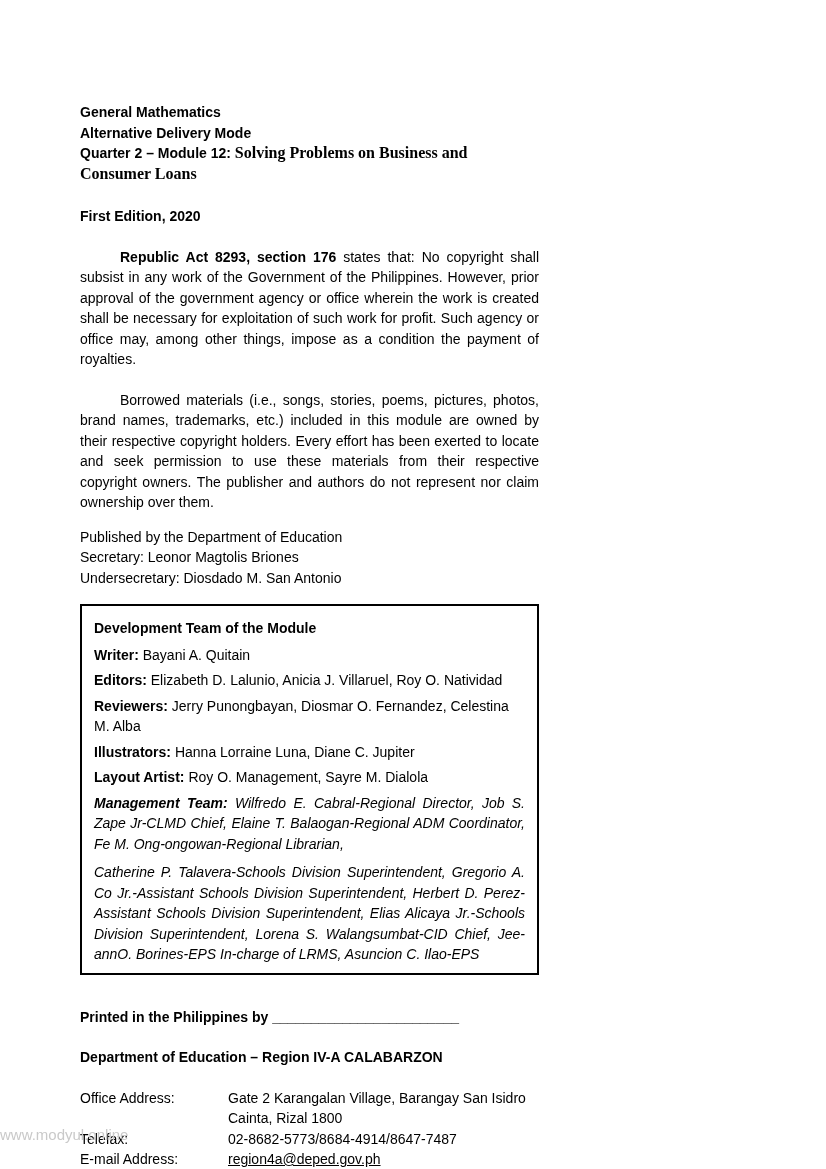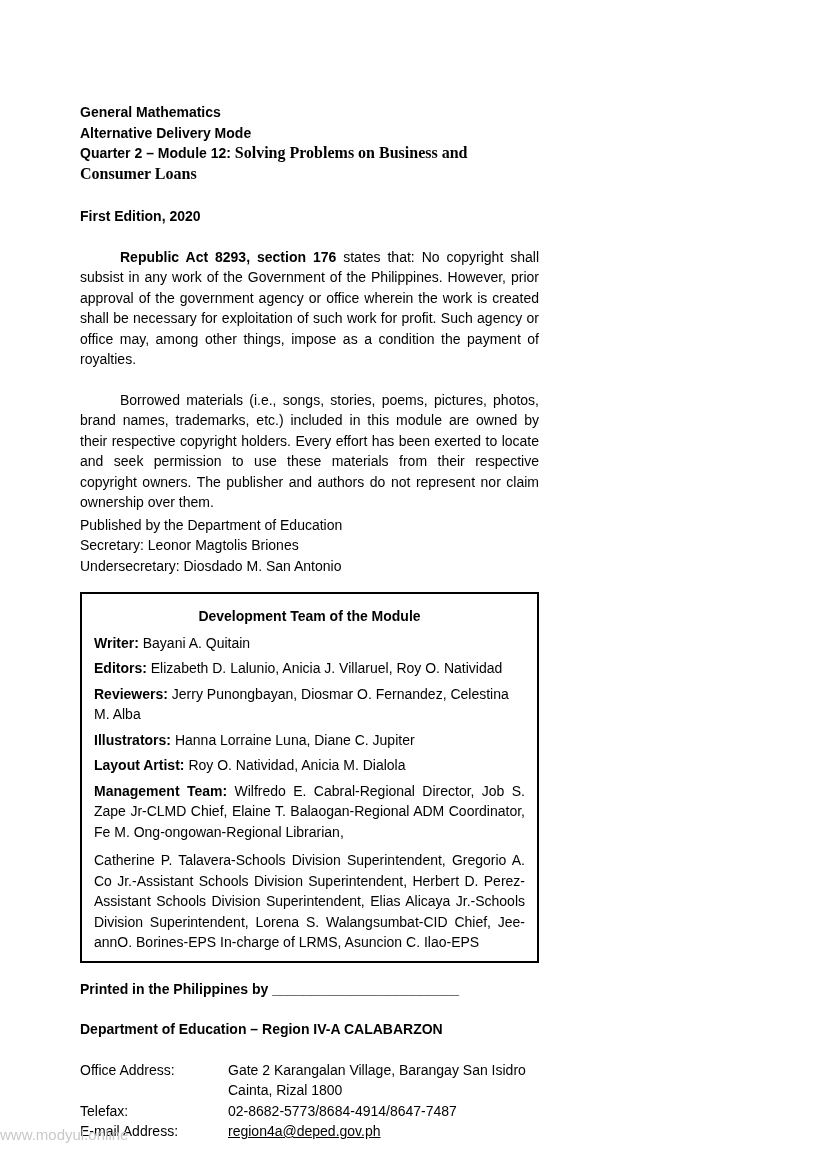--- a/index.html
+++ b/index.html
@@ -21,34 +21,33 @@
     padding: 100px 119px 0 80px;
   }
   .bold { font-weight: bold; }
   .module-title { font-size: 16px; font-family: Liberation Serif, serif; }
   .edition { margin-top: 22px; }
   .para {
     text-align: justify;
     text-indent: 40px;
     margin-top: 20px;
   }
-  .publisher { margin-top: 2px; }
+  .publisher { margin-top: 14px; }
   .dev-box {
     margin-top: 16px;
     border: 2px solid #000000;
     padding: 12px 12px 8px 12px;
   }
   .box-title {
-    text-align: center;
     font-weight: bold;
     margin-bottom: 6px;
   }
   .entry { margin-top: 5px; }
-  .entry-justify { text-align: justify; }
-  .printed-line { margin-top: 16px; font-weight: bold; }
+  .entry-justify { text-align: justify; font-style: italic; }
+  .printed-line { margin-top: 32px; font-weight: bold; }
   .dept-line { margin-top: 20px; font-weight: bold; }
   .contact { margin-top: 20px; }
   .contact-row { display: flex; }
   .c-label { width: 148px; flex: 0 0 148px; }
   .c-value { flex: 1; }
   .email-link { text-decoration: underline; color: #000000; }
   .watermark {
     position: absolute;
     top: 1126px;
     left: 0;
@@ -80,21 +79,21 @@
     <p>Secretary: Leonor Magtolis Briones</p>
     <p>Undersecretary: Diosdado M. San Antonio</p>
   </div>
 
   <div class="dev-box">
     <p class="box-title">Development Team of the Module</p>
     <p class="entry"><b>Writer:</b> <span>Bayani A. Quitain</span></p>
     <p class="entry"><b>Editors:</b> <span>Elizabeth D. Lalunio, Anicia J. Villaruel, Roy O. Natividad</span></p>
     <p class="entry"><b>Reviewers:</b> <span>Jerry Punongbayan, Diosmar O. Fernandez, Celestina M. Alba</span></p>
     <p class="entry"><b>Illustrators:</b> <span>Hanna Lorraine Luna, Diane C. Jupiter</span></p>
-    <p class="entry"><b>Layout Artist:</b> <span>Roy O. Natividad, Anicia M. Dialola</span></p>
+    <p class="entry"><b>Layout Artist:</b> <span>Roy O. Management, Sayre M. Dialola</span></p>
     <p class="entry entry-justify"><b>Management Team:</b> <span>Wilfredo E. Cabral-Regional Director, Job S. Zape Jr-CLMD Chief, Elaine T. Balaogan-Regional ADM Coordinator, Fe M. Ong-ongowan-Regional Librarian,</span></p>
     <p class="entry entry-justify" style="margin-top:8px;">Catherine P. Talavera-Schools Division Superintendent, Gregorio A. Co Jr.-Assistant Schools Division Superintendent, Herbert D. Perez-Assistant Schools Division Superintendent, Elias Alicaya Jr.-Schools Division Superintendent, Lorena S. Walangsumbat-CID Chief, Jee-annO. Borines-EPS In-charge of LRMS, Asuncion C. Ilao-EPS</p>
   </div>
 
   <p class="printed-line"><span>Printed in the Philippines by </span><span>________________________</span></p>
 
   <p class="dept-line">Department of Education – Region IV-A CALABARZON</p>
 
   <div class="contact">
     <div class="contact-row">

